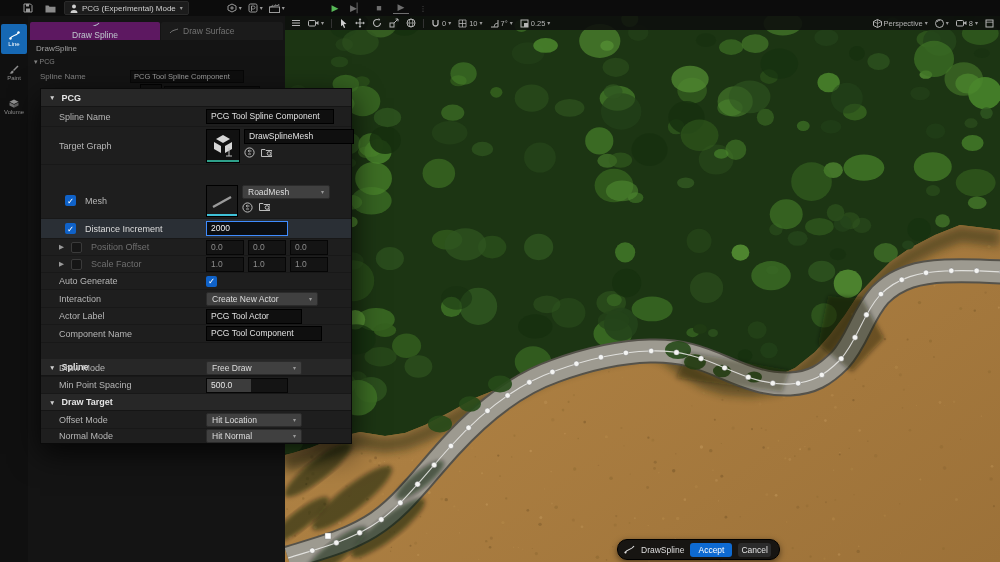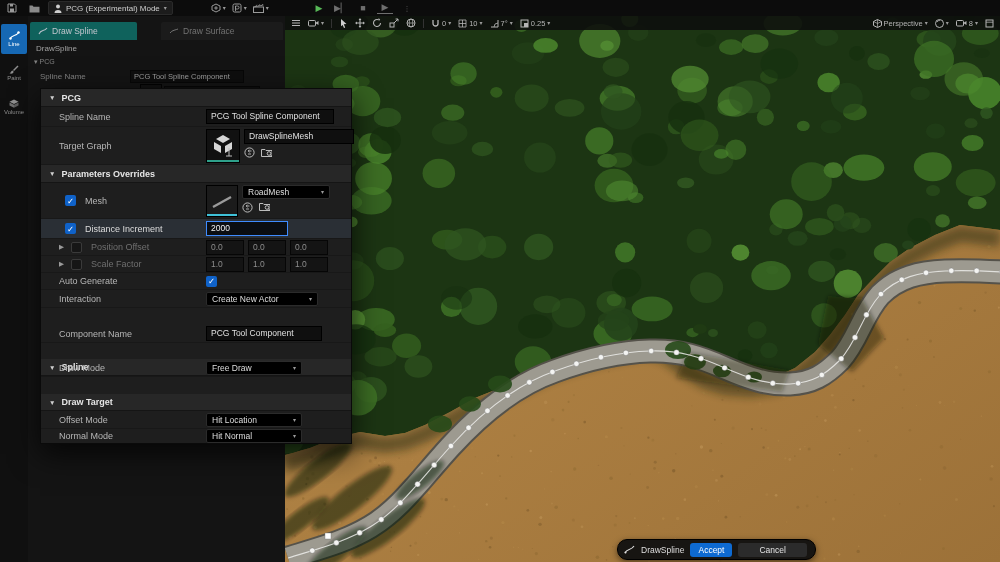--- a/index.html
+++ b/index.html
@@ -1,68 +1,68 @@
 <!DOCTYPE html>
 <html><head>
 <meta charset="utf-8">
 <style>
   html,body{margin:0;padding:0;background:#000;font-family:"Liberation Sans",sans-serif;}
   #app{position:relative;width:1000px;height:562px;overflow:hidden;background:#060606;}
   .abs{position:absolute;}
   
-  #main-toolbar{left:0;top:0;width:1000px;height:16px;background:#0c0c0c;display:flex;align-items:center;gap:6px;padding-left:4px;box-sizing:border-box;}
+  #main-toolbar{left:0;top:0;width:1000px;height:16px;background:#0c0c0c;display:flex;align-items:center;gap:6px;padding-left:20px;box-sizing:border-box;}
   .tbico{display:inline-flex;align-items:center;justify-content:center;width:16px;height:14px;}
   .tbgrp{display:inline-flex;align-items:center;gap:2px;color:#9a9a9a;font-size:8px;}
   #mode-btn{display:inline-flex;align-items:center;gap:4px;background:#1c1c1c;border:1px solid #2a2a2a;border-radius:2px;height:12px;padding:0 5px;color:#cfcfcf;font-size:8px;}
   .chev{font-size:6px;color:#9a9a9a;line-height:1;}
   .play{color:#57b857;font-size:9px;line-height:1;}
   .gray{color:#6e6e6e;font-size:9px;line-height:1;}
   
   #mode-sidebar{left:0;top:16px;width:28px;height:546px;background:#101010;border-right:1px solid #050505;}
   .side-tile{position:absolute;left:1px;width:26px;height:30px;display:flex;flex-direction:column;align-items:center;justify-content:center;gap:1px;border-radius:2px;color:#8f8f8f;font-size:6px;}
   .side-tile.sel{background:#1668b4;color:#fff;}
   
   #tool-panel{left:28px;top:16px;width:257px;height:546px;background:#141414;}
   .dim{opacity:.8;}
   .tab{position:absolute;top:6px;height:18px;display:flex;align-items:center;gap:4px;font-size:8.5px;box-sizing:border-box;padding:0 8px;}
-  #tab-spline{left:2px;width:107px;background:#0f766e;color:#e8f1fa;border-radius:2px 2px 0 0;}
+  #tab-spline{left:2px;width:130px;background:#701a75;color:#e8f1fa;border-radius:2px 2px 0 0;flex-direction:column;}
   #tab-surface{left:133px;width:122px;background:#1d1d1d;color:#8a8a8a;border-radius:2px 2px 0 0;}
   .bg-label{position:absolute;color:#9d9d9d;font-size:8px;}
   .bg-box{position:absolute;background:#0d0d0d;border:1px solid #050505;color:#bdbdbd;font-size:7.5px;line-height:11px;padding:0 3px;height:11px;white-space:nowrap;overflow:hidden;}
   
   #details{left:40px;top:88px;width:310px;height:354px;background:#1e1e1e;border:1px solid #0a0a0a;box-shadow:0 10px 28px rgba(0,0,0,.75);box-sizing:content-box;}
   .sec{position:absolute;left:0;right:0;background:#272727;color:#e6e6e6;font-weight:bold;font-size:9px;display:flex;align-items:center;gap:6px;padding-left:8px;border-bottom:1px solid #151515;box-sizing:border-box;}
   .tri{font-size:6.5px;color:#cfcfcf;}
   .row{position:absolute;left:0;right:0;display:flex;align-items:center;color:#b6b6b6;font-size:9px;border-bottom:1px solid #181818;box-sizing:border-box;}
   .row .lab{margin-left:18px;}
   .val{position:absolute;left:165px;display:flex;align-items:center;gap:4px;}
   .cb{width:11px;height:11px;border-radius:2px;display:inline-flex;align-items:center;justify-content:center;font-size:8.5px;flex:0 0 auto;}
   .cb.on{background:#0f62c9;color:#fff;}
   .cb.off{background:#161616;border:1px solid #3a3a3a;box-sizing:border-box;}
   .exp{margin-left:18px;font-size:6.5px;color:#9a9a9a;}
   .valbox{background:#0f0f0f;border:1px solid #000;color:#e0e0e0;font-size:8.5px;line-height:13px;height:13px;padding:0 4px;white-space:nowrap;}
-  .dd{display:flex;align-items:center;justify-content:space-between;background:#000000;border:1px solid #2b2b2b;border-radius:2px;color:#dedede;font-size:8.5px;height:14px;padding:0 5px;box-sizing:border-box;}
+  .dd{display:flex;align-items:center;justify-content:space-between;background:#404040;border:1px solid #2b2b2b;border-radius:2px;color:#dedede;font-size:8.5px;height:14px;padding:0 5px;box-sizing:border-box;}
   .num{background:#141414;border:1px solid #060606;color:#8d8d8d;font-size:8.5px;height:13px;line-height:13px;padding:0 4px;width:28px;}
   .thumb{background:#111;border:1px solid #000;position:relative;}
   .assetbar-teal{position:absolute;left:0;right:0;bottom:0;height:2px;background:#2ea08a;}
   .assetbar-cyan{position:absolute;left:0;right:0;bottom:0;height:2px;background:#3fc1d8;}
   .mini-ic{display:inline-flex;width:11px;height:11px;align-items:center;justify-content:center;}
   #dist-row{background:#2a2f35;}
   #dist-input{background:#0b0e12;border:1px solid #3f8cff;color:#f0f0f0;font-size:8.5px;line-height:13px;height:13px;padding:0 4px;width:72px;}
   .spin{background:linear-gradient(90deg,#3c3c3c 0 55%,#141414 55%);border:1px solid #060606;color:#e6e6e6;font-size:8.5px;height:13px;line-height:13px;padding:0 4px;width:72px;}
   
   #viewport{left:285px;top:16px;width:715px;height:546px;overflow:hidden;}
   #vp-toolbar{left:285px;top:16px;width:715px;height:14px;background:rgba(12,14,12,.88);display:flex;align-items:center;gap:7px;padding:0 6px;box-sizing:border-box;color:#b5b5b5;font-size:7.5px;}
   .vsep{width:1px;height:9px;background:#333;}
   .vgrp{display:inline-flex;align-items:center;gap:2px;}
   .sp{flex:1;}
   
   #accept-bar{left:617px;top:539px;height:19px;background:rgba(16,16,16,.95);border:1px solid #000;border-radius:10px;display:flex;align-items:center;gap:6px;padding:0 8px 0 6px;color:#dedede;font-size:8.5px;box-shadow:0 2px 6px rgba(0,0,0,.5);}
   #accept-btn{background:#0e6ad1;color:#fff;border-radius:3px;padding:2px 8px;font-size:8.5px;}
-  #cancel-btn{background:#2b2b2b;color:#e2e2e2;border-radius:3px;padding:2px 21px;font-size:8.5px;}
+  #cancel-btn{background:#2b2b2b;color:#e2e2e2;border-radius:3px;padding:2px 3px;font-size:8.5px;}
   svg{display:block;}
 </style>
 </head>
 <body>
 
 <div id="app">
 
   <div class="abs" id="viewport">
     <svg id="scene" width="715" height="546" viewBox="285 16 715 546" xmlns="http://www.w3.org/2000/svg">
       <defs>
@@ -846,24 +846,20 @@
                   <path d="M0.5,1.5h3.5l1,1h6v6h-10.5z" fill="none" stroke="#bdbdbd"></path>
                   <circle cx="8" cy="5.5" r="1.8" fill="none" stroke="#bdbdbd"></circle>
                   <path d="M9.3,6.8l1.5,1.5" stroke="#bdbdbd"></path>
                 </svg>
               </span>
           </span>
         </span>
       </span>
     </div>
 
-    <div class="sec" style="top:76px;height:18px;">
-      <span class="tri">▼</span>
-        <span>Parameters Overrides</span>
-    </div>
 
     <div class="row" style="top:94px;height:36px;">
       <span class="cb on" style="margin-left:24px;">✓</span>
       <span style="margin-left:9px;">Mesh</span>
       <span class="val" style="align-items:flex-start;">
         <span class="thumb" style="width:30px;height:30px;display:inline-block;background:#1b1b1b;">
           <svg width="30" height="30">
               <path d="M6,21L24,11" stroke="#9a9a9a" stroke-width="2.4"></path>
             </svg>
           <span class="assetbar-cyan"></span>
@@ -932,20 +928,26 @@
     <div class="row" style="top:201px;height:18px;">
       <span class="lab">Interaction</span>
       <span class="val">
           <span class="dd" style="width:112px;">
             <span>Create New Actor</span>
             <span class="chev">▾</span>
           </span>
         </span>
     </div>
 
+    <div class="row" style="top:219px;height:17px;">
+      <span class="lab">Actor Label</span>
+      <span class="val">
+          <span class="valbox" style="width:86px;">PCG Tool Actor</span>
+        </span>
+    </div>
 
     <div class="row" style="top:236px;height:18px;">
       <span class="lab">Component Name</span>
       <span class="val">
           <span class="valbox" style="width:106px;">PCG Tool Component</span>
         </span>
     </div>
 
     <div class="sec" style="top:254px;height:17px;margin-top:16px;">
       <span class="tri">▼</span>
@@ -955,20 +957,26 @@
     <div class="row" style="top:271px;height:17px;text-align:center;">
       <span class="lab">Draw Mode</span>
       <span class="val">
           <span class="dd" style="width:96px;">
             <span>Free Draw</span>
             <span class="chev">▾</span>
           </span>
         </span>
     </div>
 
+    <div class="row" style="top:288px;height:17px;">
+      <span class="lab">Min Point Spacing</span>
+      <span class="val">
+          <span class="spin">500.0</span>
+        </span>
+    </div>
 
     <div class="sec" style="top:305px;height:17px;">
       <span class="tri">▼</span>
         <span>Draw Target</span>
     </div>
 
     <div class="row" style="top:322px;height:18px;">
       <span class="lab">Offset Mode</span>
       <span class="val">
           <span class="dd" style="width:96px;">

